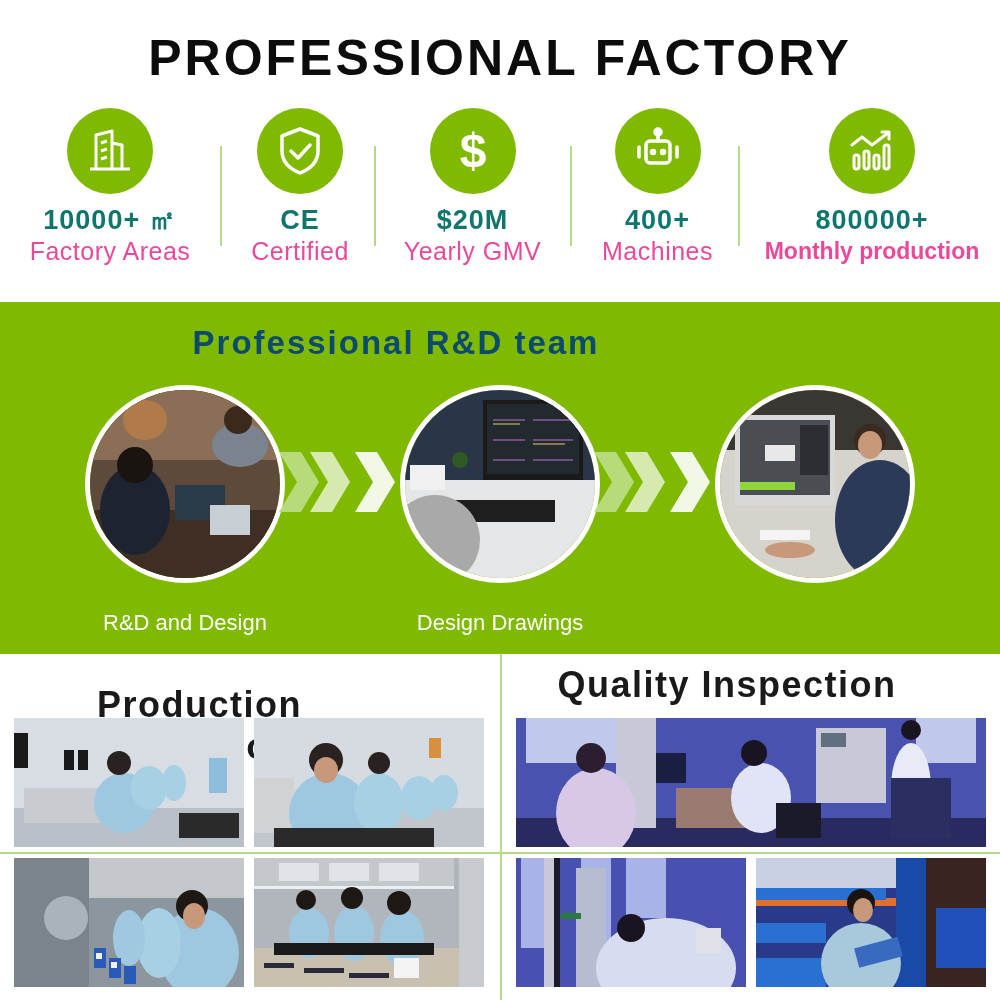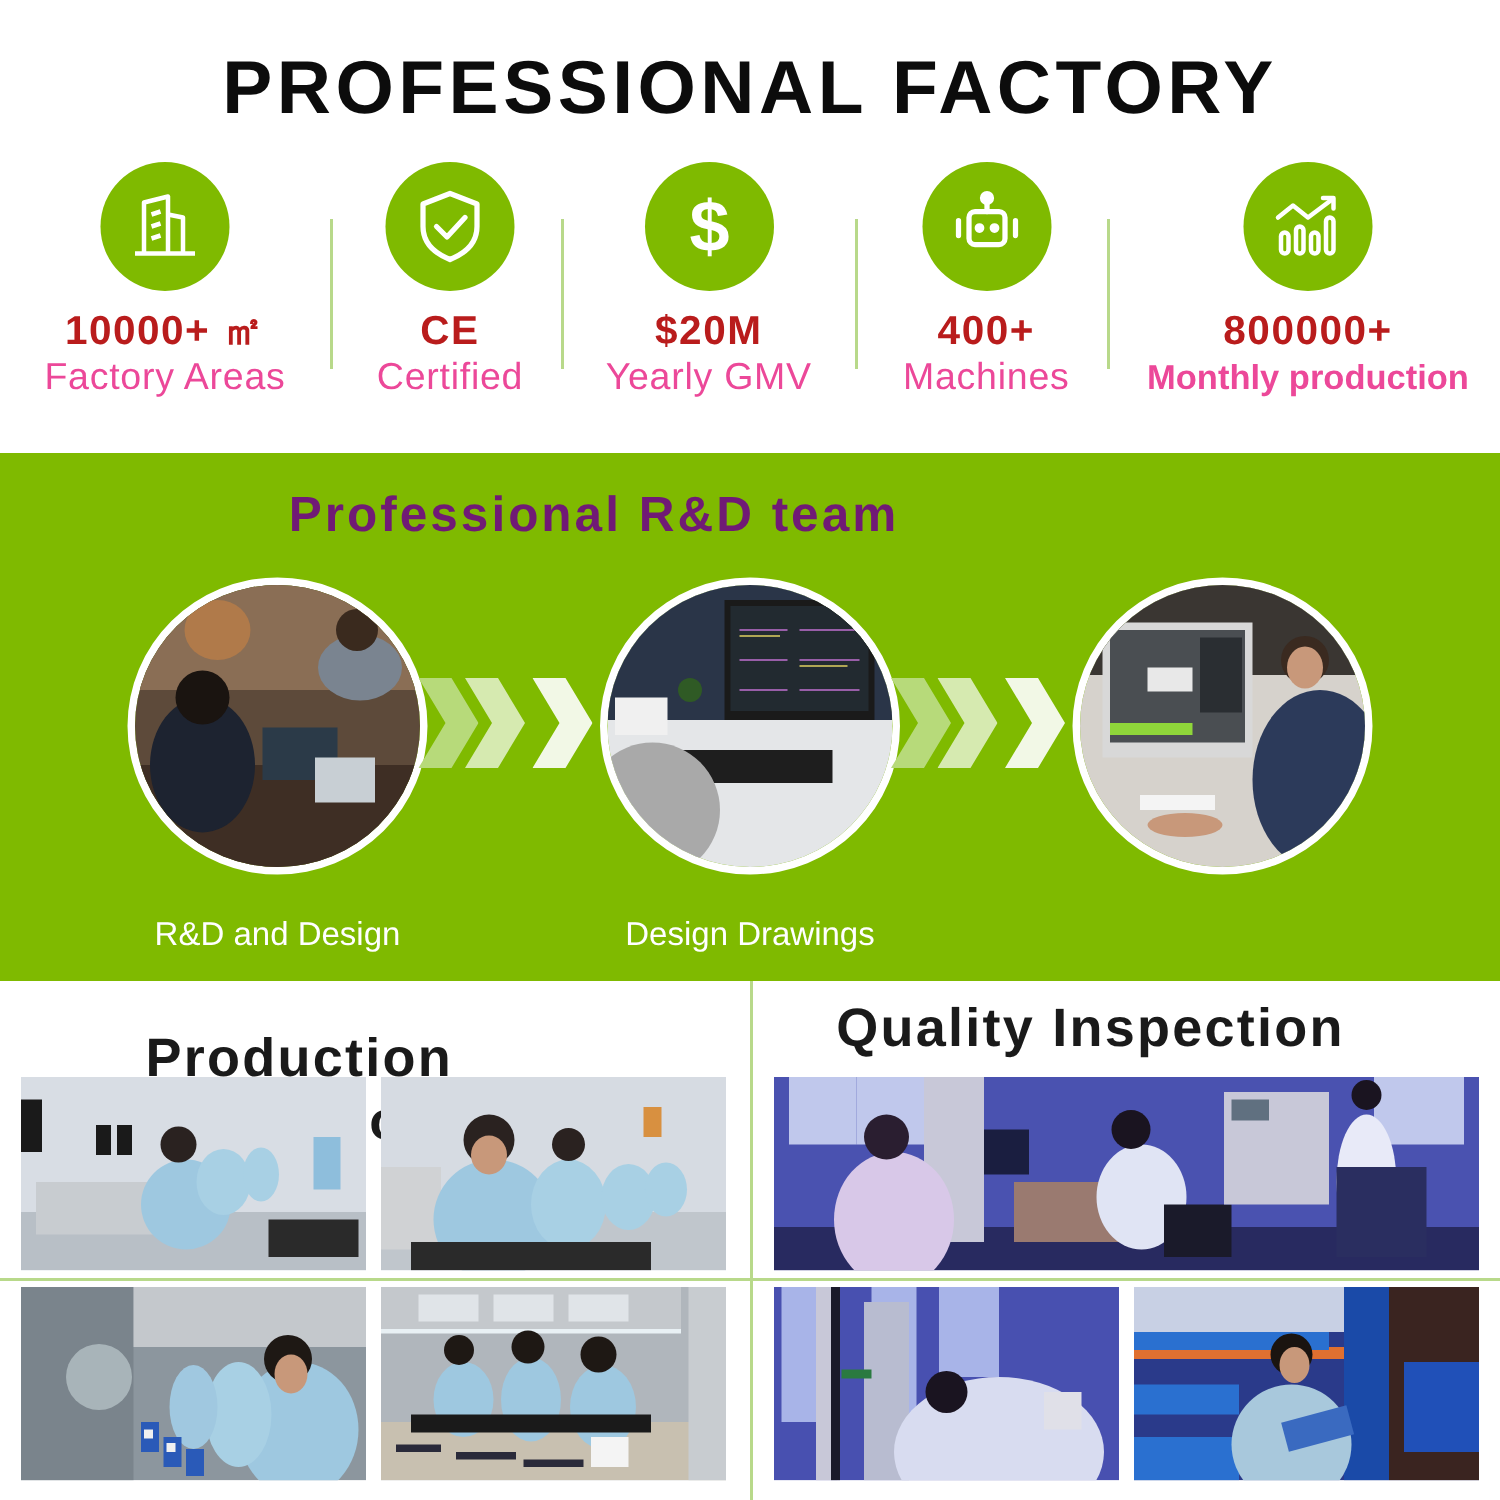--- a/index.html
+++ b/index.html
@@ -7,28 +7,28 @@
   body { position:relative; font-family:"Liberation Sans", sans-serif; color:#111; }
 
   .title { position:absolute; left:0; top:28px; width:1000px; text-align:center;
     font-size:50px; font-weight:bold; letter-spacing:3px; color:#0c0c0c; line-height:60px; }
 
   .stats { position:absolute; top:108px; left:0; width:1000px; height:180px; }
   .stat { position:absolute; top:0; text-align:center; }
   .stat .circle { width:86px; height:86px; border-radius:50%; background:#7fba00;
     margin:0 auto; display:flex; align-items:center; justify-content:center; }
   .stat .circle svg { width:56px; height:56px; }
-  .stat .value { margin-top:10px; font-size:27px; font-weight:bold; color:#b91c1c; letter-spacing:1px; line-height:32px; white-space:nowrap; }
+  .stat .value { margin-top:10px; font-size:27px; font-weight:bold; color:#0f766e; letter-spacing:1px; line-height:32px; white-space:nowrap; }
   .stat .label { font-size:25px; color:#ec4899; line-height:30px; white-space:nowrap; letter-spacing:0.5px; }
   .stat .label.small { font-size:23px; letter-spacing:0;font-weight:bold; }
   .vdiv { position:absolute; top:38px; width:2px; height:100px; background:#b8d98a; }
 
   .rd { position:absolute; left:0; top:302px; width:1000px; height:352px; background:#7fba00; }
   .rd-title { position:absolute; top:22px; left:0; width:792px; text-align:center;
-    font-size:33px; font-weight:bold; color:#701a75; letter-spacing:2px; }
+    font-size:33px; font-weight:bold; color:#0c4a6e; letter-spacing:2px; }
   .rd-circle { position:absolute; top:83px; width:200px; height:198px; border-radius:50%;
     border:5px solid #fff; overflow:hidden; }
   .rd-cap { position:absolute; top:308px; font-size:22px; color:#fff; text-align:center; width:260px; }
   .chev { position:absolute; top:150px; width:40px; height:60px; }
 
   .sec-title { position:absolute; top:664px; font-size:36px; font-weight:bold; color:#1a1a1a; letter-spacing:1.5px; text-align:center; }
   .divider-v { position:absolute; left:500px; top:654px; width:2px; height:346px; background:#b8d98a; }
   .divider-h { position:absolute; left:0; top:852px; width:1000px; height:2px; background:#b8d98a; }
 
   .photo { position:absolute; overflow:hidden; }

